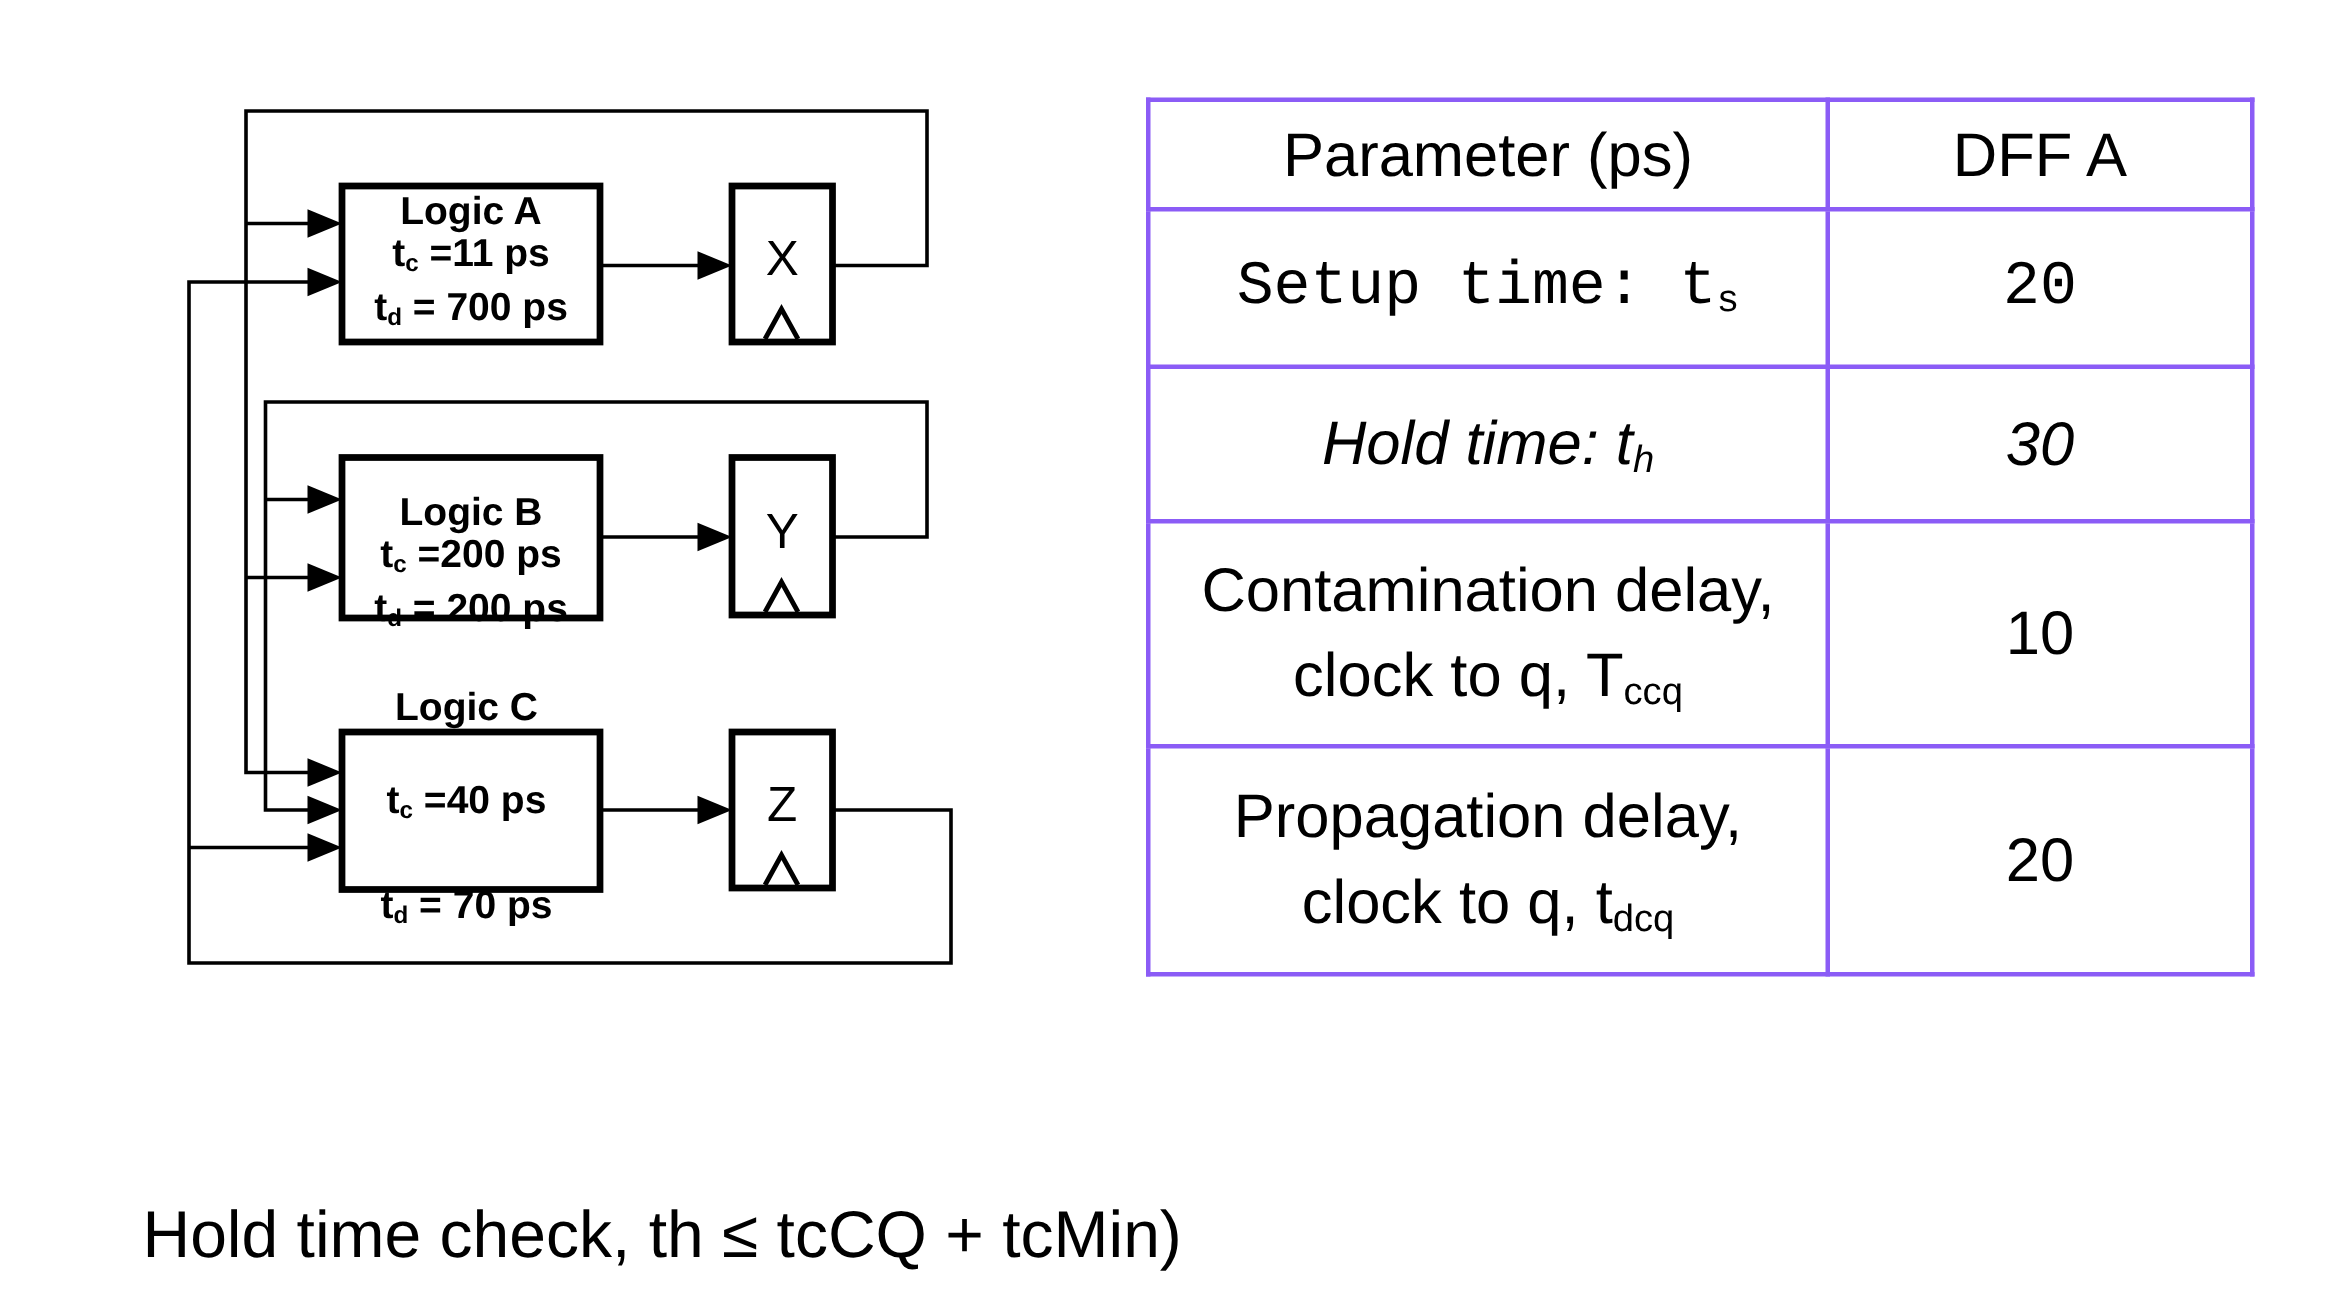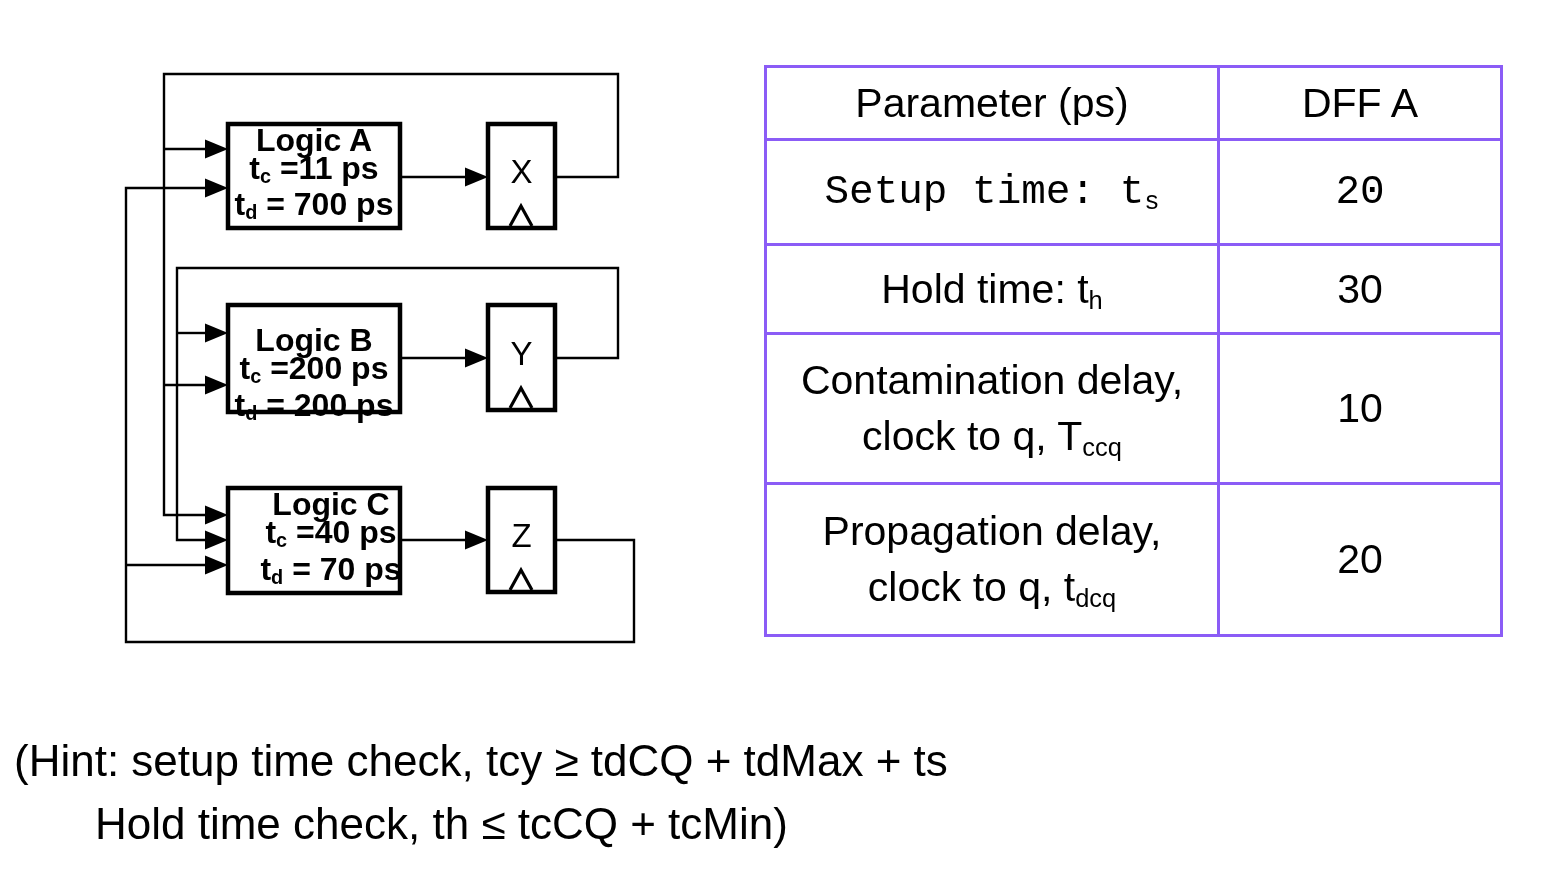--- a/index.html
+++ b/index.html
@@ -18,21 +18,21 @@
   svg.diagram .lbox { fill: #fff; stroke: #000; stroke-width: 4.5; }
   svg.diagram .ffbox { fill: #fff; stroke: #000; stroke-width: 4.5; }
   svg.diagram .wedge { fill: none; stroke: #000; stroke-width: 3.2; }
 
   .blocktext {
     position: absolute;
     display: flex;
     flex-direction: column;
     align-items: center;
     justify-content: center;
-    font-size: 32px;
+    font-size: 26px;
     font-weight: bold;
     line-height: 28px;
     text-align: center;
     white-space: nowrap;
   }
   .fflabel {
     position: absolute;
     display: flex;
     align-items: center;
     justify-content: center;
@@ -122,21 +122,21 @@
     <div><span>t</span><span class="sub">c</span><span> =11 ps</span></div>
     <div><span>t</span><span class="sub">d</span><span> = 700 ps</span></div>
   </div>
 
   <div class="blocktext" style="left:228px; top:323px; width:172px; height:107px;">
     <div>Logic B</div>
     <div><span>t</span><span class="sub">c</span><span> =200 ps</span></div>
     <div><span>t</span><span class="sub">d</span><span> = 200 ps</span></div>
   </div>
 
-  <div class="blocktext" style="left:245px; top:488px; width:172px; height:105px;">
+  <div class="blocktext" style="left:225px; top:488px; width:172px; height:105px;gap:34px;">
     <div>Logic C</div>
     <div><span>t</span><span class="sub">c</span><span> =40 ps</span></div>
     <div><span>t</span><span class="sub">d</span><span> = 70 ps</span></div>
   </div>
 
   <div class="fflabel" style="left:488px; top:124px; width:67px; height:96px;">X</div>
   <div class="fflabel" style="left:488px; top:305px; width:67px; height:97px;">Y</div>
   <div class="fflabel" style="left:488px; top:488px; width:67px; height:96px;">Z</div>
 
   <table class="ptable">
@@ -146,37 +146,36 @@
       </colgroup>
     <tbody>
         <tr style="height:73px;">
       <th>Parameter (ps)</th>
       <th>DFF A</th>
     </tr>
     <tr style="height:105px;font-family:Liberation Mono, monospace;">
       <td><span>Setup time: t</span><span class="sub">s</span></td>
       <td>20</td>
     </tr>
-    <tr style="height:89px;">
+    <tr style="height:103px;font-style:italic;">
       <td><span>Hold time: t</span><span class="sub">h</span></td>
       <td>30</td>
     </tr>
     <tr style="height:150px;">
       <td>
         <div>Contamination delay,</div>
         <div><span>clock to q, T</span><span class="sub">ccq</span></div>
       </td>
       <td>10</td>
     </tr>
     <tr style="height:152px;">
       <td>
         <div>Propagation delay,</div>
         <div><span>clock to q, t</span><span class="sub">dcq</span></div>
       </td>
       <td>20</td>
     </tr>
   </tbody>
     </table>
 
-  <div class="hintline" style="left:14px; top:736px;">(Hint: setup time check, tcy ≥ tdCQ + tdMax + ts</div>
   <div class="hintline" style="left:95px; top:799px;">Hold time check, th ≤ tcCQ + tcMin)</div>
 
 </div>
 
 </body></html>

